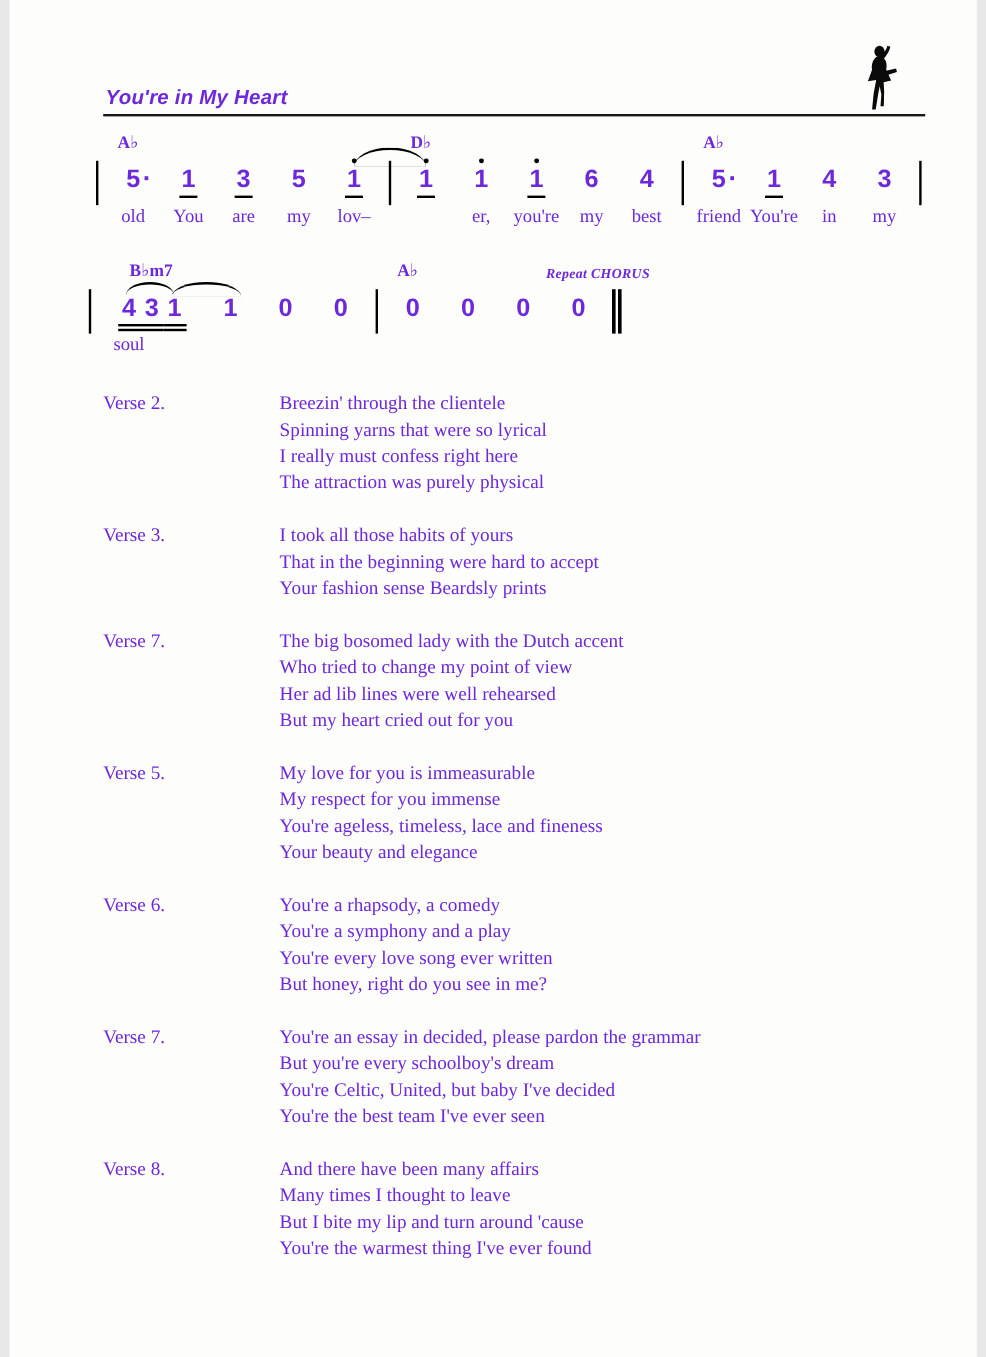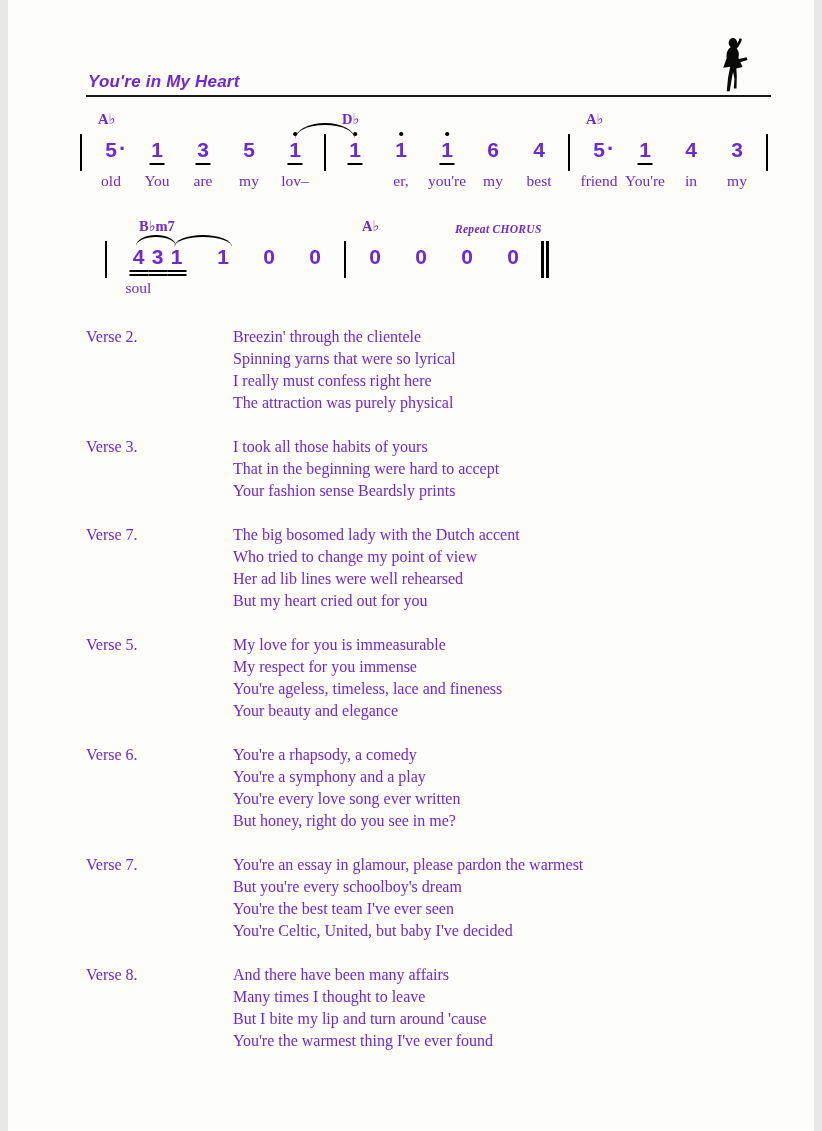--- a/index.html
+++ b/index.html
@@ -9,21 +9,21 @@
   
   .title{position:absolute;left:80px;top:72px;font-family:"Liberation Sans",sans-serif;
          font-style:italic;font-weight:bold;font-size:17px;letter-spacing:.2px;}
   .rule{position:absolute;left:78px;top:95px;width:685px;height:2.4px;background:#171717;}
   .dancer{position:absolute;left:706px;top:36px;width:42px;height:58px;}
   .dancer svg{width:100%;height:100%;fill:#0a0a0a;}
 
   
   .mline{position:absolute;left:0;display:flex;align-items:flex-start;padding-left:66px;height:80px;}
   #mline1{top:138px;}
-  #mline2{top:245px;padding-left:91px;}
+  #mline2{top:245px;padding-left:60px;}
   #mline2 .cell:nth-child(2){margin-left:16px;}
   #mline2 .cell:nth-child(5){margin-left:14px;}
 
   .cell{position:relative;width:46px;height:30px;flex:0 0 auto;}
   .cell.u2{width:19px;}
   .barcell{width:14px;}
   .bl{position:absolute;left:6px;top:-4px;width:2.2px;height:37px;background:#000;}
   .dblcell{width:20px;}
   .dblcell .bl{left:5px;width:2.6px;}
   .dblcell .b2{left:10px;width:2.6px;}
@@ -257,24 +257,24 @@
         <div class="vlines">
           <div>You're a rhapsody, a comedy</div>
           <div>You're a symphony and a play</div>
           <div>You're every love song ever written</div>
           <div>But honey, right do you see in me?</div>
         </div>
       </div>
       <div class="vblock">
         <div class="vlabel">Verse 7.</div>
         <div class="vlines">
-          <div>You're an essay in glamour, please pardon the warmest</div>
+          <div>You're an essay in decided, please pardon the grammar</div>
           <div>But you're every schoolboy's dream</div>
+          <div>You're Celtic, United, but baby I've decided</div>
           <div>You're the best team I've ever seen</div>
-          <div>You're Celtic, United, but baby I've decided</div>
         </div>
       </div>
       <div class="vblock">
         <div class="vlabel">Verse 8.</div>
         <div class="vlines">
           <div>And there have been many affairs</div>
           <div>Many times I thought to leave</div>
           <div>But I bite my lip and turn around 'cause</div>
           <div>You're the warmest thing I've ever found</div>
         </div>

